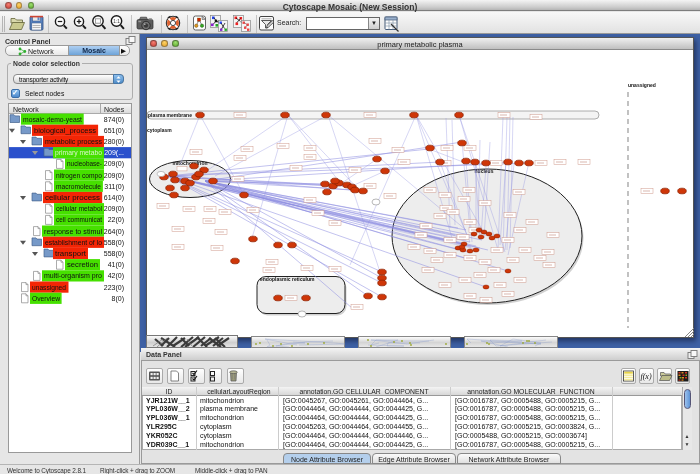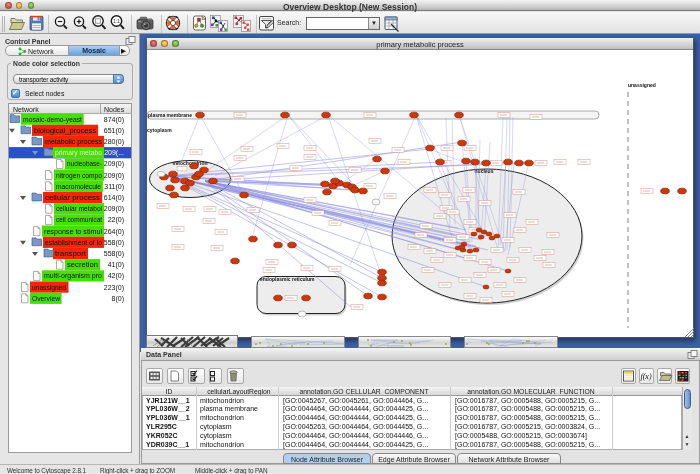--- a/index.html
+++ b/index.html
@@ -3,21 +3,21 @@
 *{margin:0;padding:0;box-sizing:border-box;}
 html,body{width:700px;height:474px;overflow:hidden;font-family:"Liberation Sans",sans-serif;}
 .abs{position:absolute;}
 body{position:relative;background:#e6e6e6;}
 </style></head>
 <body>
 <div class="abs" style="left:0;top:0;width:700px;height:11px;background:linear-gradient(#f4f4f4,#cdcdcd 70%,#b5b5b5);border-bottom:1px solid #7d7d7d;"></div>
 <div class="abs" style="left:4.799999999999999px;top:2.2px;width:6.8px;height:6.8px;border-radius:50%;background:radial-gradient(circle at 50% 30%,#f27d72,#c93f34);border:0.5px solid rgba(80,70,70,.45);"></div>
 <div class="abs" style="left:15.6px;top:2.2px;width:6.8px;height:6.8px;border-radius:50%;background:radial-gradient(circle at 50% 30%,#fbd269,#e8a324);border:0.5px solid rgba(80,70,70,.45);"></div>
 <div class="abs" style="left:27.5px;top:2.2px;width:6.8px;height:6.8px;border-radius:50%;background:radial-gradient(circle at 50% 30%,#9ede70,#5bab29);border:0.5px solid rgba(80,70,70,.45);"></div>
-<div class="abs" style="left:0;top:1.8px;width:700px;text-align:center;font-size:8.5px;font-weight:bold;color:#333;">Overview Desktop (New Session)</div>
+<div class="abs" style="left:0;top:1.8px;width:700px;text-align:center;font-size:8.5px;font-weight:bold;color:#333;">Cytoscape Mosaic (New Session)</div>
 <div class="abs" style="left:0;top:12px;width:700px;height:22px;background:linear-gradient(#f8f8f8,#e2e2e2);border-bottom:1px solid #989898;"></div>
 <div class="abs" style="left:2px;top:16px;width:1px;height:16px;background:#b5b5b5;"></div>
 <div class="abs" style="left:4px;top:16px;width:1px;height:16px;background:#b5b5b5;"></div>
 <div class="abs" style="left:48px;top:15px;width:1px;height:18px;background:#c3c3c3;"></div>
 <div class="abs" style="left:131px;top:15px;width:1px;height:18px;background:#c3c3c3;"></div>
 <div class="abs" style="left:161px;top:15px;width:1px;height:18px;background:#c3c3c3;"></div>
 <div class="abs" style="left:187px;top:15px;width:1px;height:18px;background:#c3c3c3;"></div>
 <div class="abs" style="left:256px;top:15px;width:1px;height:18px;background:#c3c3c3;"></div>
 <svg class="abs" style="left:0;top:12px;" width="420" height="22" viewBox="0 0 420 22">
 
@@ -244,21 +244,21 @@
     <path d="M17 180.8 L17 182.8 L19 182.8" fill="none" stroke="#888" stroke-width="0.7"></path>
     <rect x="21" y="179.7" width="31.6" height="11.2" fill="#46e000"></rect>
     <text x="23" y="187.7" font-size="7" fill="#111" font-family="Liberation Sans" textLength="28" lengthAdjust="spacingAndGlyphs">Overview</text>
     <text x="115" y="187.7" font-size="7" fill="#111" text-anchor="end" font-family="Liberation Sans">8(0)</text>
   </svg>
 <div class="abs" style="left:146px;top:37px;width:548px;height:301px;background:#fff;border:1px solid #555;box-shadow:2px 3px 5px rgba(0,0,20,.45);"></div>
 <div class="abs" style="left:147px;top:38px;width:546px;height:12px;background:linear-gradient(#f0f0f0,#bfbfbf);border-bottom:1px solid #8a8a8a;"></div>
 <div class="abs" style="left:150.3px;top:40.4px;width:6.4px;height:6.4px;border-radius:50%;background:radial-gradient(circle at 50% 30%,#f27d72,#c93f34);border:0.5px solid rgba(60,60,60,.5);"></div>
 <div class="abs" style="left:161.3px;top:40.4px;width:6.4px;height:6.4px;border-radius:50%;background:radial-gradient(circle at 50% 30%,#fbd269,#e8a324);border:0.5px solid rgba(60,60,60,.5);"></div>
 <div class="abs" style="left:172.3px;top:40.4px;width:6.4px;height:6.4px;border-radius:50%;background:radial-gradient(circle at 50% 30%,#9ede70,#5bab29);border:0.5px solid rgba(60,60,60,.5);"></div>
-<div class="abs" style="left:147px;top:40px;width:546px;text-align:center;font-size:7.5px;color:#222;">primary metabolic process</div>
+<div class="abs" style="left:147px;top:40px;width:546px;text-align:center;font-size:7.5px;color:#222;">primary metabolic plasma</div>
 <svg class="abs" style="left:147px;top:51px;" width="546" height="286" viewBox="0 0 546 286">
     <rect x="0" y="60" width="452" height="8" rx="4" fill="#f4f4f4" stroke="#999" stroke-width="0.8"></rect>
     <ellipse cx="43.0" cy="128.0" rx="40.5" ry="18.5" fill="#ededed" stroke="#222" stroke-width="1.0"></ellipse>
     <ellipse cx="341.5" cy="187" rx="95" ry="67" fill="rgba(0,0,0,0.18)"></ellipse>
     <ellipse cx="340" cy="185" rx="95" ry="67" fill="#ededed" stroke="#222" stroke-width="1"></ellipse>
     <rect x="111.5" y="227.5" width="88" height="37" rx="9" fill="rgba(0,0,0,0.18)"></rect>
     <rect x="110" y="225.5" width="88" height="37" rx="9" fill="#ededed" stroke="#222" stroke-width="1"></rect>
     <line x1="481" y1="41" x2="481" y2="277" stroke="#999" stroke-width="1.2" stroke-dasharray="5,4"></line>
     <text x="1.0" y="65.5" font-size="5" font-weight="bold" fill="#111" text-anchor="start" font-family="Liberation Sans">plasma membrane</text>
     <text x="0.0" y="80.5" font-size="5" font-weight="bold" fill="#111" text-anchor="start" font-family="Liberation Sans">cytoplasm</text>

